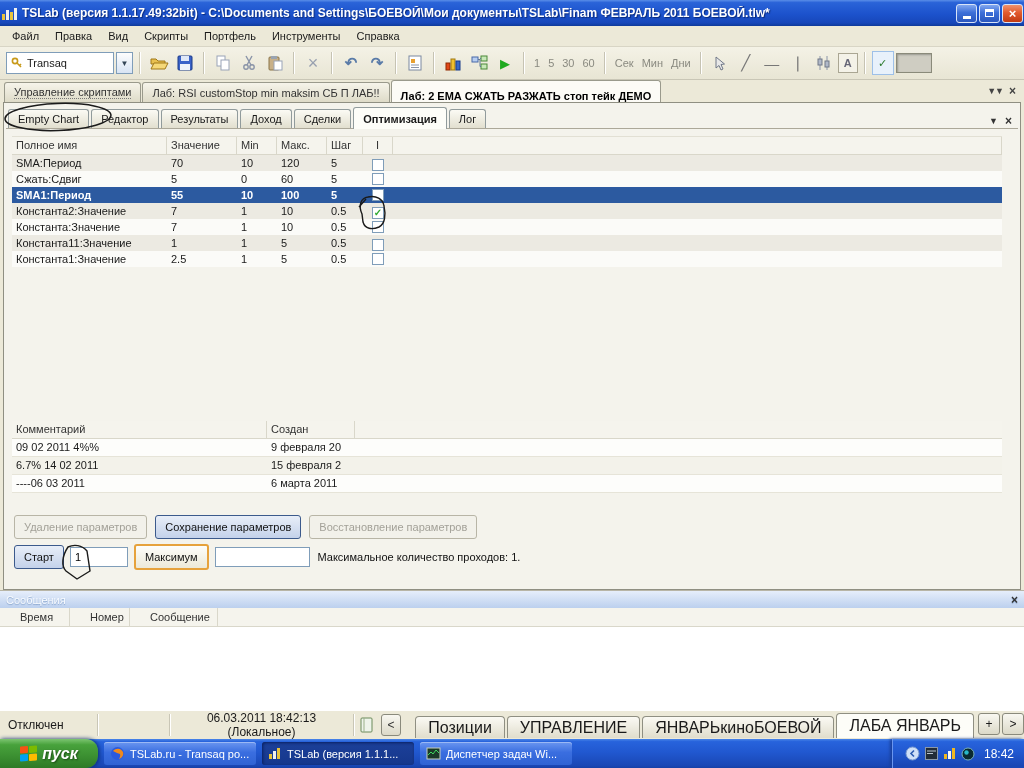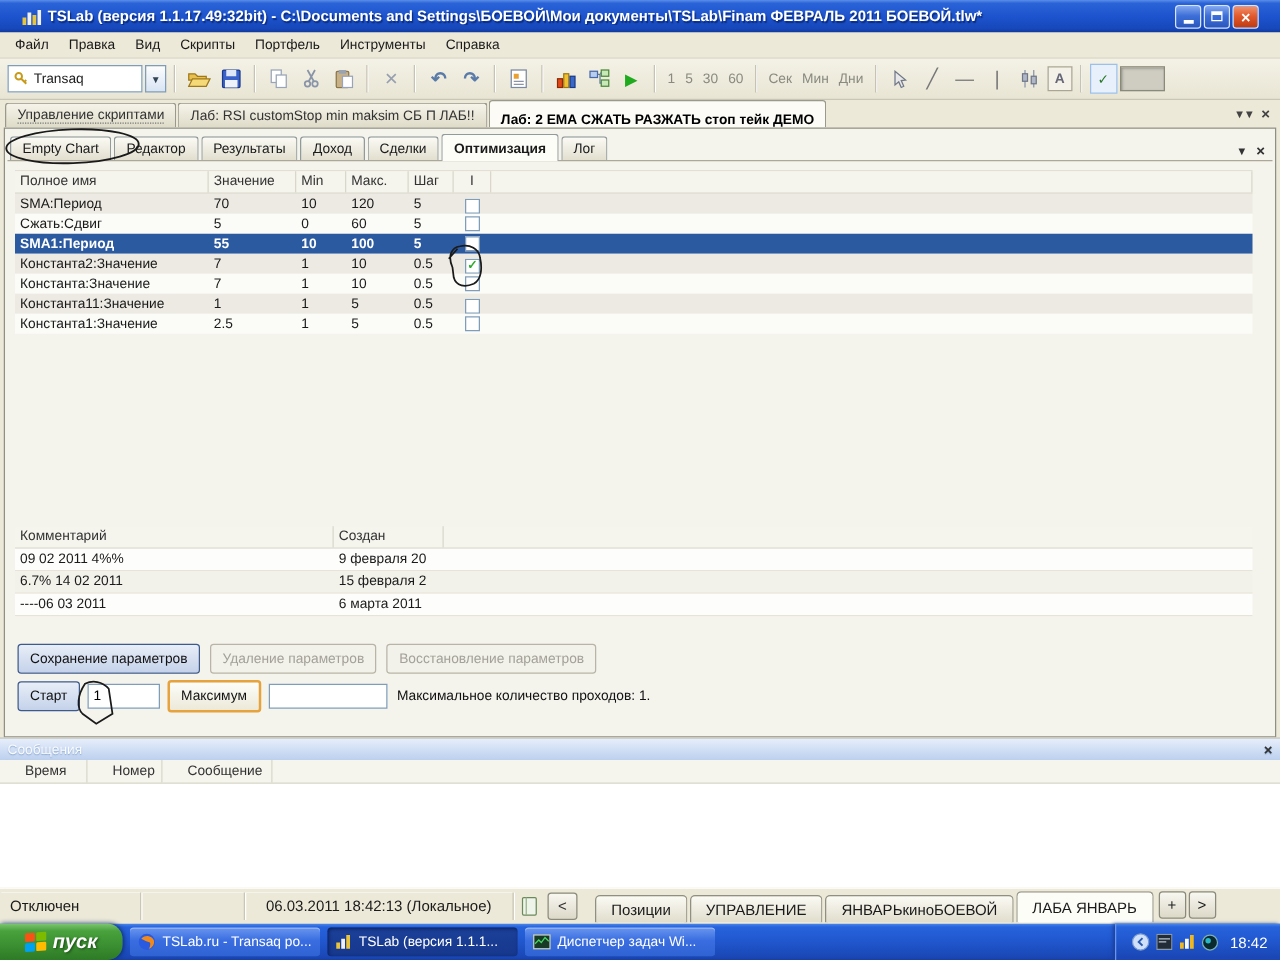--- a/index.html
+++ b/index.html
@@ -2,21 +2,21 @@
 <html><head>
 <meta charset="utf-8">
 <style>
   html,body{margin:0;padding:0;}
   .screen{position:relative;width:1024px;height:768px;overflow:hidden;background:#ece9d8;
     font-family:"Liberation Sans",sans-serif;font-size:11px;color:#1a1a1a;}
 
   
   .titlebar{position:absolute;left:0;top:0;width:1024px;height:26px;box-sizing:border-box;
     background:linear-gradient(180deg,#5a8ee8 0%,#2a63d8 10%,#1c52cc 55%,#1747ba 88%,#0f3a9a 100%);
-    display:flex;align-items:center;padding:0 17px;}
+    display:flex;align-items:center;padding:0 1px;}
   .title-icon{width:16px;height:16px;margin-right:5px;flex:0 0 auto;}
   .title-text{color:#fff;font-weight:bold;font-size:12px;text-shadow:1px 1px 1px #0a2a7a;
     white-space:nowrap;overflow:hidden;flex:1;}
   .win-btns{display:flex;gap:2px;}
   .wbtn{width:21px;height:19px;border-radius:3px;border:1px solid #d8e4f8;box-sizing:border-box;
     display:flex;align-items:center;justify-content:center;color:#fff;font-size:12px;
     background:linear-gradient(180deg,#7da2ec 0%,#3messenger 0%,#3d6fd8 45%,#2a57be 100%);}
   .wbtn-min,.wbtn-max{background:linear-gradient(180deg,#82a7ef 0%,#3d6fd8 45%,#2a57be 100%);}
   .wbtn-min span{display:block;width:8px;height:3px;background:#fff;margin-top:8px;}
   .wbtn-max span{display:block;width:9px;height:8px;border:1px solid #fff;border-top-width:3px;box-sizing:border-box;}
@@ -126,21 +126,21 @@
   .sb-sec{height:22px;display:flex;align-items:center;padding:0 8px;border-right:1px solid #c9c6b6;box-shadow:1px 0 0 #fff;text-align:center;}
   .sb-status{width:96px;}
   .sb-gap{width:66px;}
   .sb-date{width:198px;justify-content:center;}
   .sb-icon{border-right:none;box-shadow:none;padding:0 6px;}
   .sbnav{width:22px;height:20px;border:1px solid #8a8a7c;border-radius:3px;margin:0 2px;
     background:linear-gradient(180deg,#f8f7f1,#dcd9c8);display:flex;align-items:center;justify-content:center;color:#333;}
   .sbtabs{display:flex;align-items:flex-end;height:26px;margin-left:12px;}
   .sbtab{height:21px;display:flex;align-items:center;padding:0 12px;margin-right:2px;
     border:1px solid #8f8f82;border-bottom:none;border-radius:4px 4px 0 0;
-    background:linear-gradient(180deg,#fbfaf4,#e0ddcc);white-space:nowrap;font-size:12px;}
+    background:linear-gradient(180deg,#fbfaf4,#e0ddcc);white-space:nowrap;font-size:16px;}
   .sbtab.active{background:#fdfdf8;height:24px;}
   .sbsmall{width:20px;height:20px;border:1px solid #8a8a7c;border-radius:3px;margin-left:2px;margin-bottom:3px;
     background:linear-gradient(180deg,#f8f7f1,#dcd9c8);display:flex;align-items:center;justify-content:center;}
 
   
   .taskbar{position:absolute;left:0;top:739px;width:1024px;height:29px;
     background:linear-gradient(180deg,#4a86e8 0%,#2763dc 9%,#2158d0 45%,#1a47b5 92%,#1640a6 100%);
     display:flex;align-items:center;box-sizing:border-box;}
   .startbtn{height:29px;width:98px;border-radius:0 12px 12px 0;
     background:linear-gradient(180deg,#7cc571 0%,#48a23c 20%,#3b8f31 60%,#2e7a26 100%);
@@ -451,22 +451,22 @@
         <div class="ctc cc-comment">6.7% 14 02 2011</div>
         <div class="ctc cc-created">15 февраля 2</div>
       </div>
       <div class="ctr even">
         <div class="ctc cc-comment">----06 03 2011</div>
         <div class="ctc cc-created">6 марта 2011</div>
       </div>
     </div>
 
     <div class="btnrow">
+      <div class="xpbtn disabled">Удаление параметров</div>
       <div class="xpbtn primaryish">Сохранение параметров</div>
-      <div class="xpbtn disabled">Удаление параметров</div>
       <div class="xpbtn disabled">Восстановление параметров</div>
     </div>
 
     <div class="startrow">
       <div class="xpbtn primaryish">Старт</div>
       <input class="tinput w1" value="1" style="">
       <div class="xpbtn focus-orange">Максимум</div>
       <input class="tinput w2" value="" style="">
       <div class="maxinfo">Максимальное количество проходов: 1.</div>
     </div>

